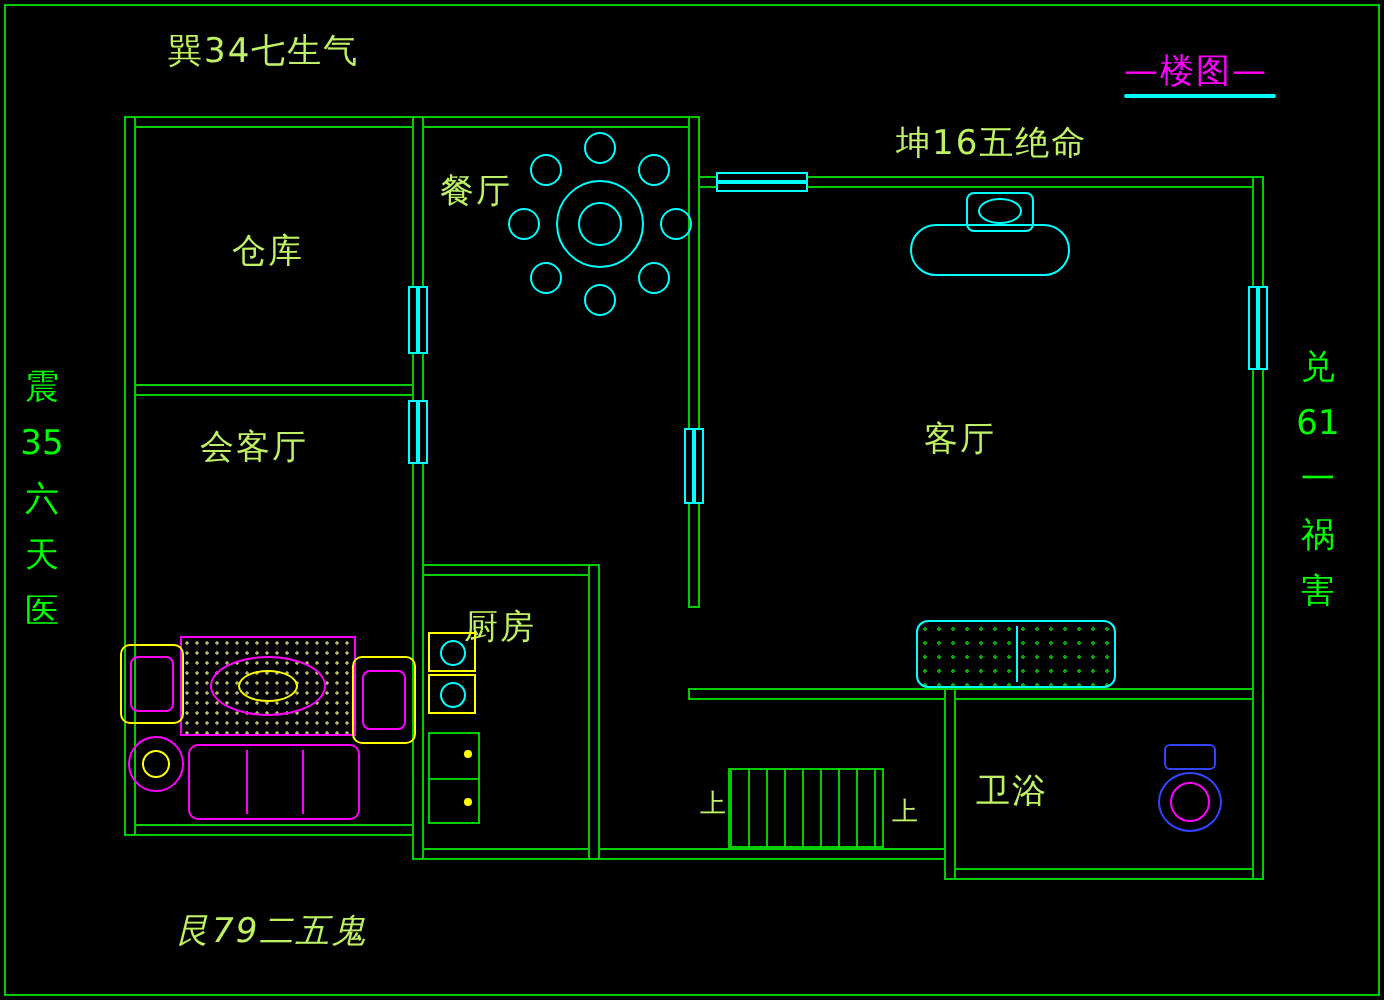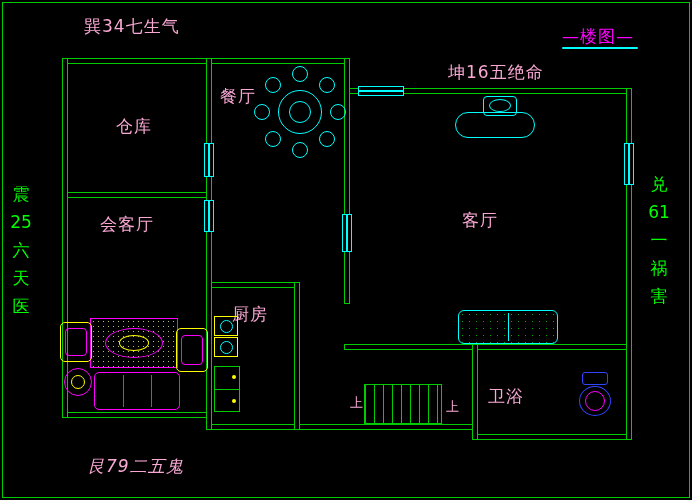--- a/index.html
+++ b/index.html
@@ -1,21 +1,21 @@
 <!DOCTYPE html>
 <html><head>
 <meta charset="utf-8">
 <style>
   * { margin:0; padding:0; box-sizing:border-box; }
   html,body { background:#000; }
   body { font-family:"DejaVu Sans", sans-serif; }
   .canvas { position:relative; width:692px; height:500px; background:#000; overflow:hidden; }
   .abs { position:absolute; }
   .wall { position:absolute; background:#000; border:1px solid #00cc00; }
-  .lbl { position:absolute; color:#f9a8d4; font-size:17px; line-height:1; white-space:nowrap; letter-spacing:1px; }
+  .lbl { position:absolute; color:#bef264; font-size:17px; line-height:1; white-space:nowrap; letter-spacing:1px; }
   .small { font-size:13px; letter-spacing:0; }
   .win { position:absolute; border:1px solid #00ffff; background-color:#000; }
   .win-v { background-image:linear-gradient(to right, transparent calc(50% - 1px), #00ffff calc(50% - 1px), #00ffff calc(50% + 1px), transparent calc(50% + 1px)); }
   .win-h { background-image:linear-gradient(to bottom, transparent calc(50% - 1px), #00ffff calc(50% - 1px), #00ffff calc(50% + 1px), transparent calc(50% + 1px)); }
   .circle { border-radius:50%; }
   .cyan { border:1px solid #00ffff; }
   .mag  { border:1px solid #ff00ff; }
   .yel  { border:1px solid #ffff00; }
   .grn  { border:1px solid #00cc00; }
   .blue { border:1px solid #3344ff; }
@@ -58,21 +58,21 @@
   <div class="lbl" style="left:232px;top:306px;">厨房</div>
   <div class="lbl" style="left:462px;top:212px;">客厅</div>
   <div class="lbl" style="left:488px;top:388px;">卫浴</div>
 
   <div class="lbl" style="left:84px;top:18px;">巽34七生气</div>
   <div class="lbl" style="left:448px;top:18px;margin-top:46px;">坤16五绝命</div>
   <div class="lbl" style="left:88px;top:458px;font-style:italic;">艮79二五鬼</div>
 
   <div class="vert" style="left:6px;top:186px;">
     <span>震</span>
-    <span>25</span>
+    <span>35</span>
     <span>六</span>
     <span>天</span>
     <span>医</span>
   </div>
   <div class="vert" style="left:644px;top:176px;">
     <span>兑</span>
     <span>61</span>
     <span>一</span>
     <span>祸</span>
     <span>害</span>

